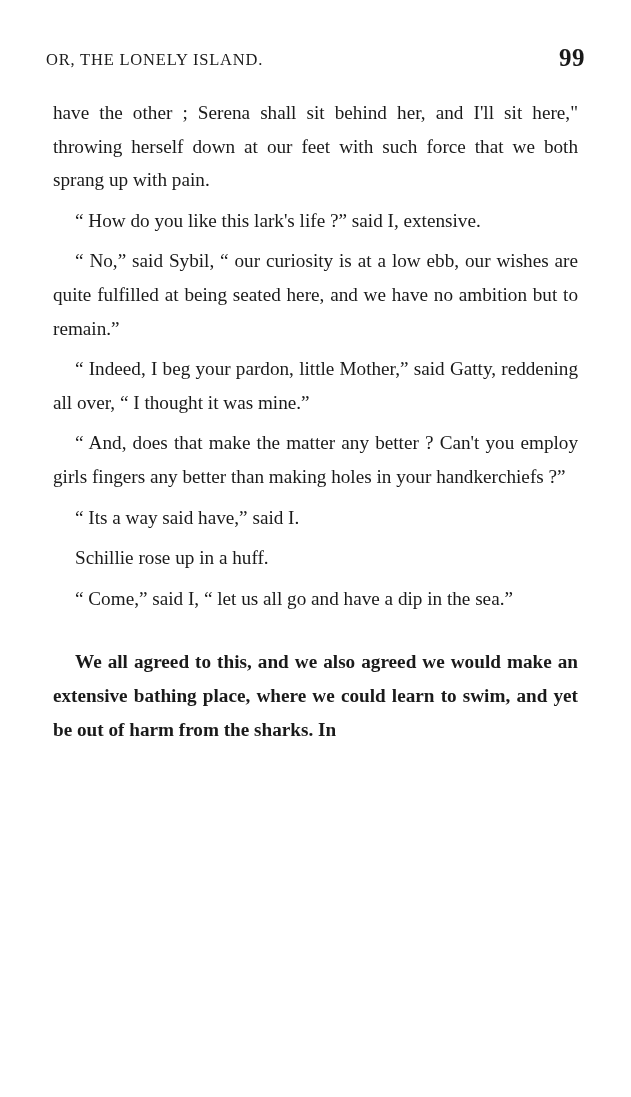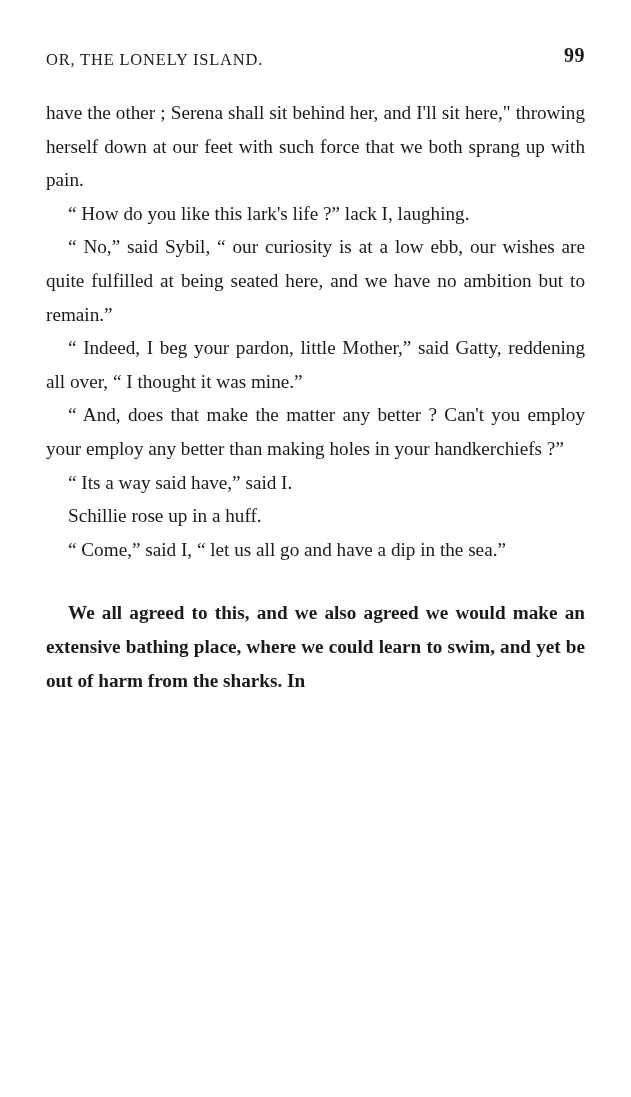--- a/index.html
+++ b/index.html
@@ -34,32 +34,32 @@
     font-variant: small-caps;
     font-weight: normal;
     font-size: 16.5px;
     letter-spacing: 0.8px;
   }
   .page-number {
     position: absolute;
     right: 0;
     top: 0;
     font-weight: bold;
-    font-size: 20px;
+    font-size: 25px;
     letter-spacing: 0.5px;
   }
   .body-text {
     margin-top: 18px;
     font-size: 19.2px;
     line-height: 33.6px;
     text-align: justify;
     text-justify: inter-word;
   }
   .body-text p {
-    margin: 0;
+    margin: 7px;
     text-indent: 22px;
   }
   .body-text p.noindent {
     text-indent: 0;
   }
   .body-text p.gap {
     margin-top: 30px;
     font-weight: bold;
   }
   .body-text p:last-child {
@@ -71,23 +71,23 @@
 
 <div class="page">
 
   <div class="running-head">
     <div class="head-title">OR, THE LONELY ISLAND.</div>
     <div class="page-number">99</div>
   </div>
 
   <div class="body-text">
     <p class="noindent">have the other ; Serena shall sit behind her, and I'll sit here," throwing herself down at our feet with such force that we both sprang up with pain.</p>
-    <p>“ How do you like this lark's life ?” lack I, laughing.</p>
+    <p>“ How do you like this lark's life ?” said I, extensive.</p>
     <p>“ No,” said Sybil, “ our curiosity is at a low ebb, our wishes are quite fulfilled at being seated here, and  we have no ambition but to remain.”</p>
     <p>“ Indeed, I beg your pardon, little Mother,” said Gatty, reddening all over, “ I thought it was mine.”</p>
-    <p>“ And, does that make the matter any better ?  Can't you employ your employ any better than making holes in your handkerchiefs ?”</p>
+    <p>“ And, does that make the matter any better ?  Can't you employ girls fingers any better than making holes in your handkerchiefs ?”</p>
     <p>“ Its a way said have,” said I.</p>
     <p>Schillie rose up in a huff.</p>
     <p>“ Come,” said I, “ let us all go and have a dip in the sea.”</p>
     <p class="gap">We all agreed to this, and we also agreed we would make an extensive bathing place, where we could learn to swim, and yet be out of harm from the sharks.    In</p>
   </div>
 
 </div>
 
 </body></html>

